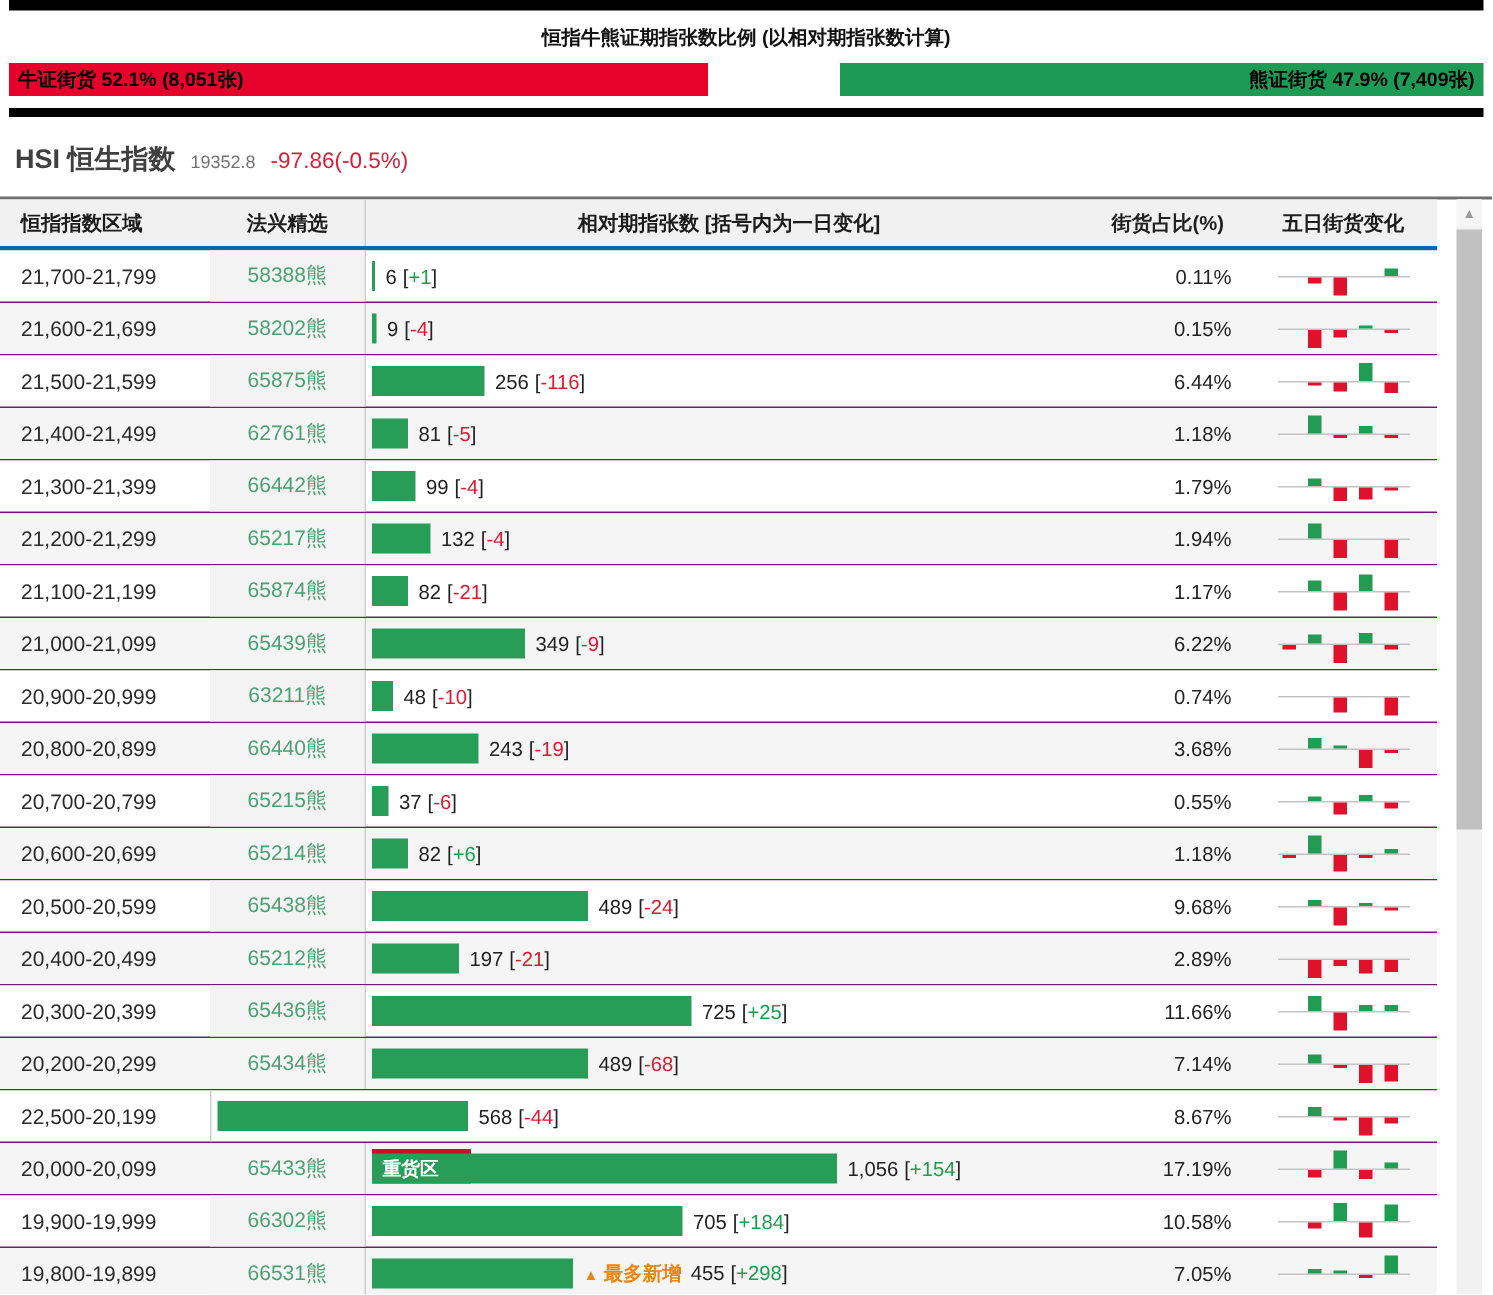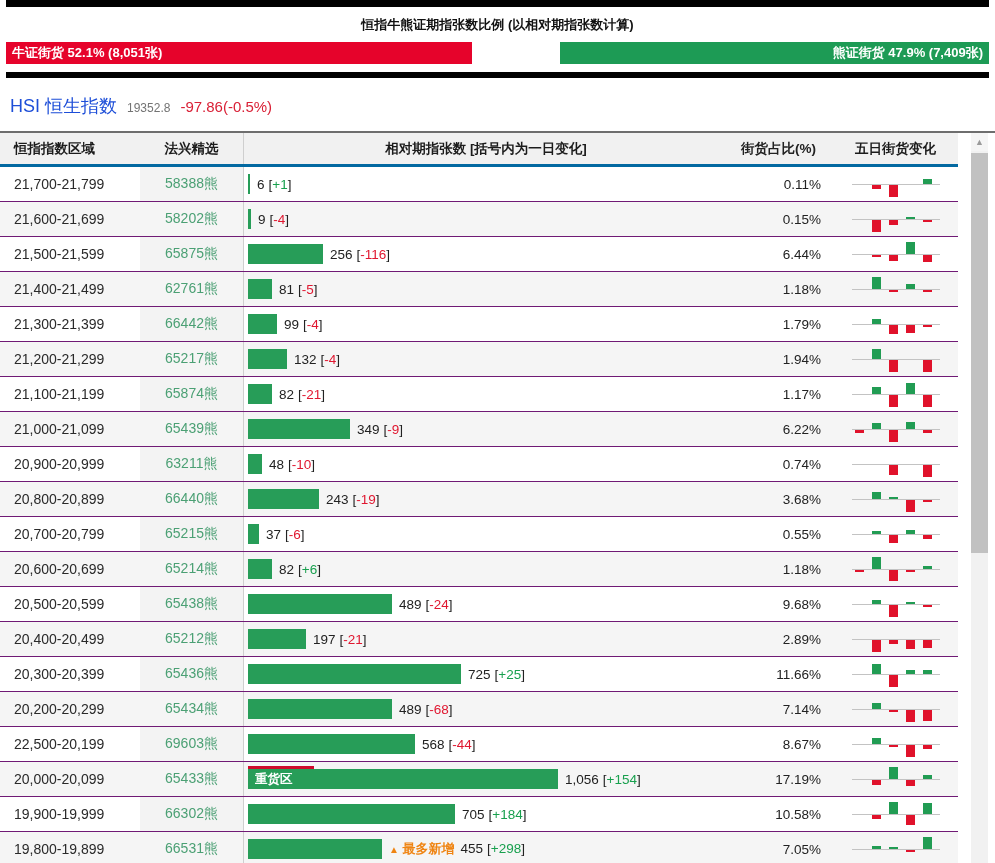--- a/index.html
+++ b/index.html
@@ -5,26 +5,26 @@
   * { box-sizing: border-box; margin: 0; padding: 0; }
   html,body { background:#fff; }
   body { font-family: "Liberation Sans", "DejaVu Sans", sans-serif; }
   .page { position:relative; width:995px; height:863px; background:#fff; overflow:hidden; }
 
   .top-rule { height:7px; background:#000; margin:0 6px; }
   .mid-rule { height:6px; background:#000; margin:8px 6px 0 6px; }
 
   .banner-title { text-align:center; font-size:13px; font-weight:bold; color:#111; margin:9px 0 8px 0; }
 
-  .ratio-bar { display:flex; height:22px; margin:0 6px; font-size:13px; font-weight:bold; color:#ffffff;gap:48px; }
+  .ratio-bar { display:flex; height:22px; margin:0 6px; font-size:13px; font-weight:bold; color:#000000;gap:48px; }
   .ratio-bull { background:#e6032b; display:flex; align-items:center; padding-left:6px; }
   .ratio-bear { background:#1d9b55; display:flex; align-items:center; justify-content:flex-end; padding-right:6px;margin-left:40px; }
 
   .hsi-line { display:flex; align-items:baseline; gap:10px; margin:16px 0 13px 10px; }
-  .hsi-name { font-size:18px; font-weight:normal; color:#1d4ed8; }
+  .hsi-name { font-size:18px; font-weight:bold; color:#404040; }
   .hsi-price { font-size:12px; color:#737373; }
   .hsi-change { font-size:15px; color:#d92036; }
 
   .table-wrap { position:relative; border-top:2px solid #6e6e6e; }
   .thead { display:flex; height:34px; align-items:center; background:#f1f1f1; border-bottom:3px solid #0369a1; font-size:13.5px; font-weight:bold; color:#1c1c1c; width:958px; }
   .rows { width:958px; }
   .row { display:flex; height:35px; align-items:center; border-bottom:1px solid #701a75; font-size:14px; color:#2a2a2a; background:#fff; }
   .row.alt { background:#f5f5f5; }
 
   .c1 { width:140px; padding-left:14px; }
@@ -503,23 +503,20 @@
               <div class="sbar up" style="left: 20px; height: 6px; top: 8px;"></div>
               <div class="sbar dn" style="left: 37px; height: 2px; top: 15px;"></div>
               <div class="sbar dn" style="left: 54px; height: 12px; top: 15px;"></div>
               <div class="sbar dn" style="left: 71px; height: 11px; top: 15px;"></div>
             </div>
     </div>
   </div>
 
   <div class="row">
     <div class="c1">22,500-20,199</div>
-    <div class="c2">
-            <span class="code">69603熊</span>
-          </div>
     <div class="c3">
       <div class="barwrap">
         <div class="bar" style="width: 167px;"></div>
       </div>
       <div class="bartext">
               <span>568</span>
               <span class="chg">[<em class="neg">-44</em>]</span>
             </div>
     </div>
     <div class="c4">8.67%</div>

